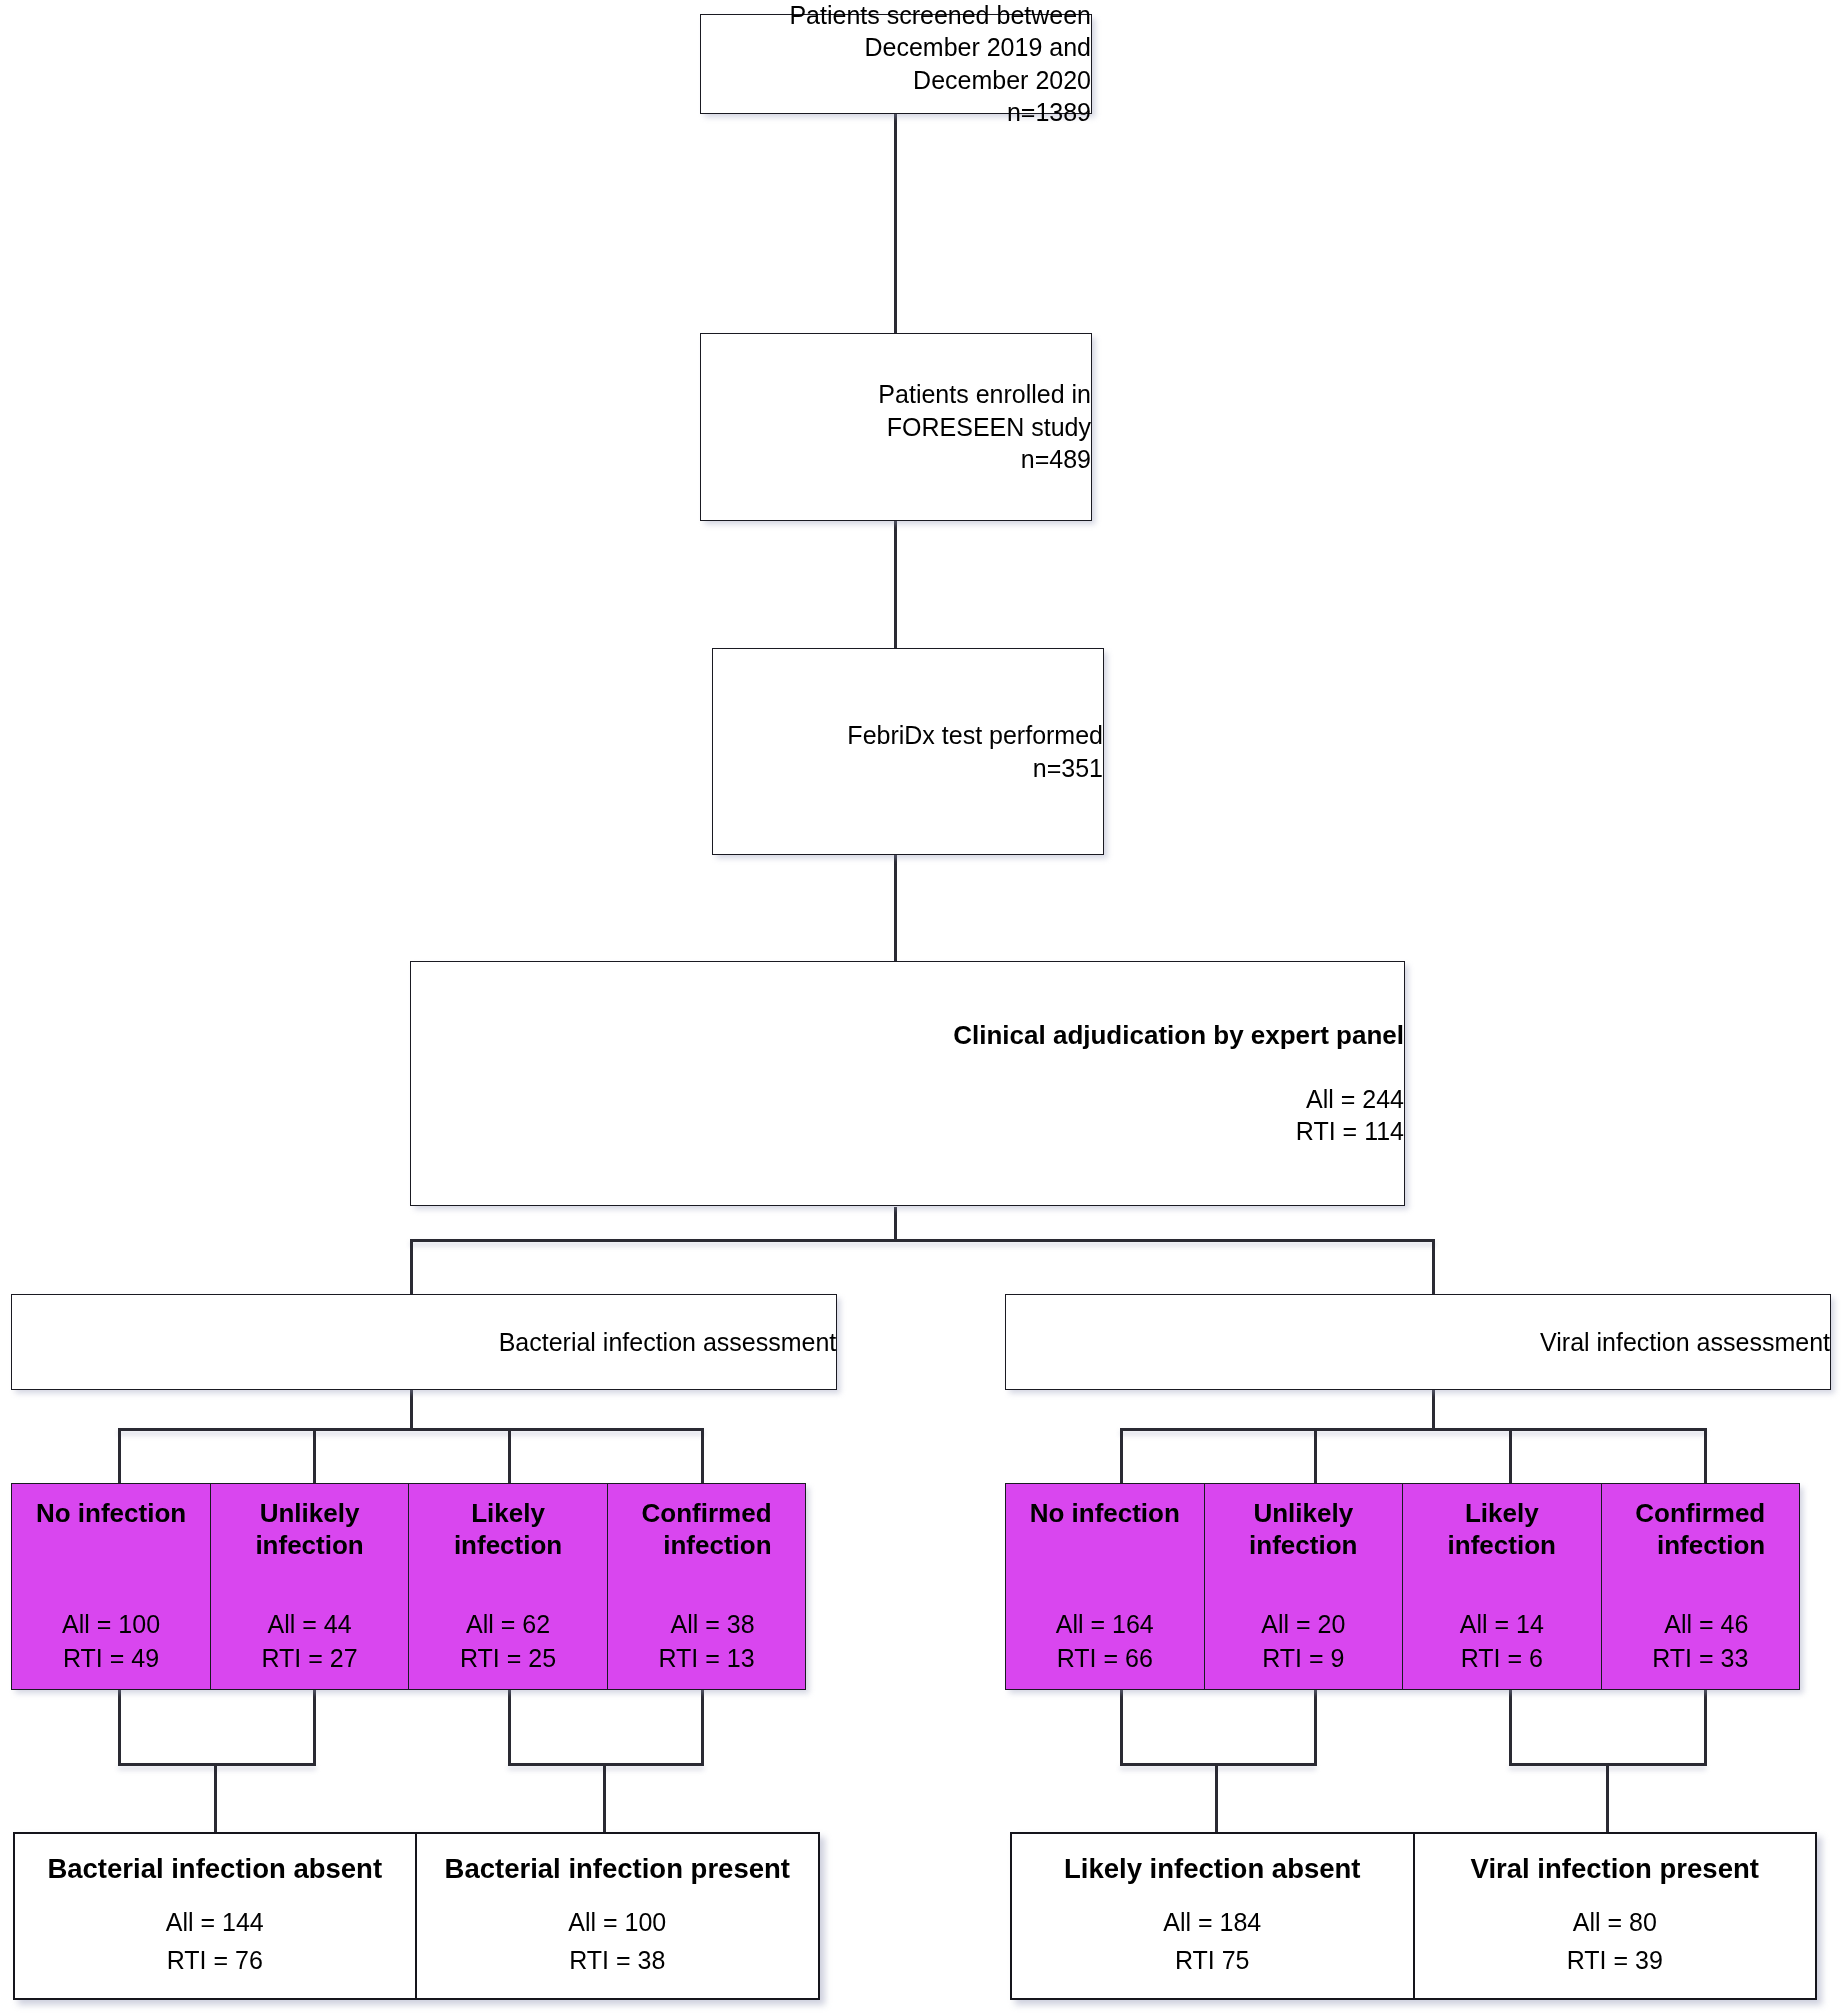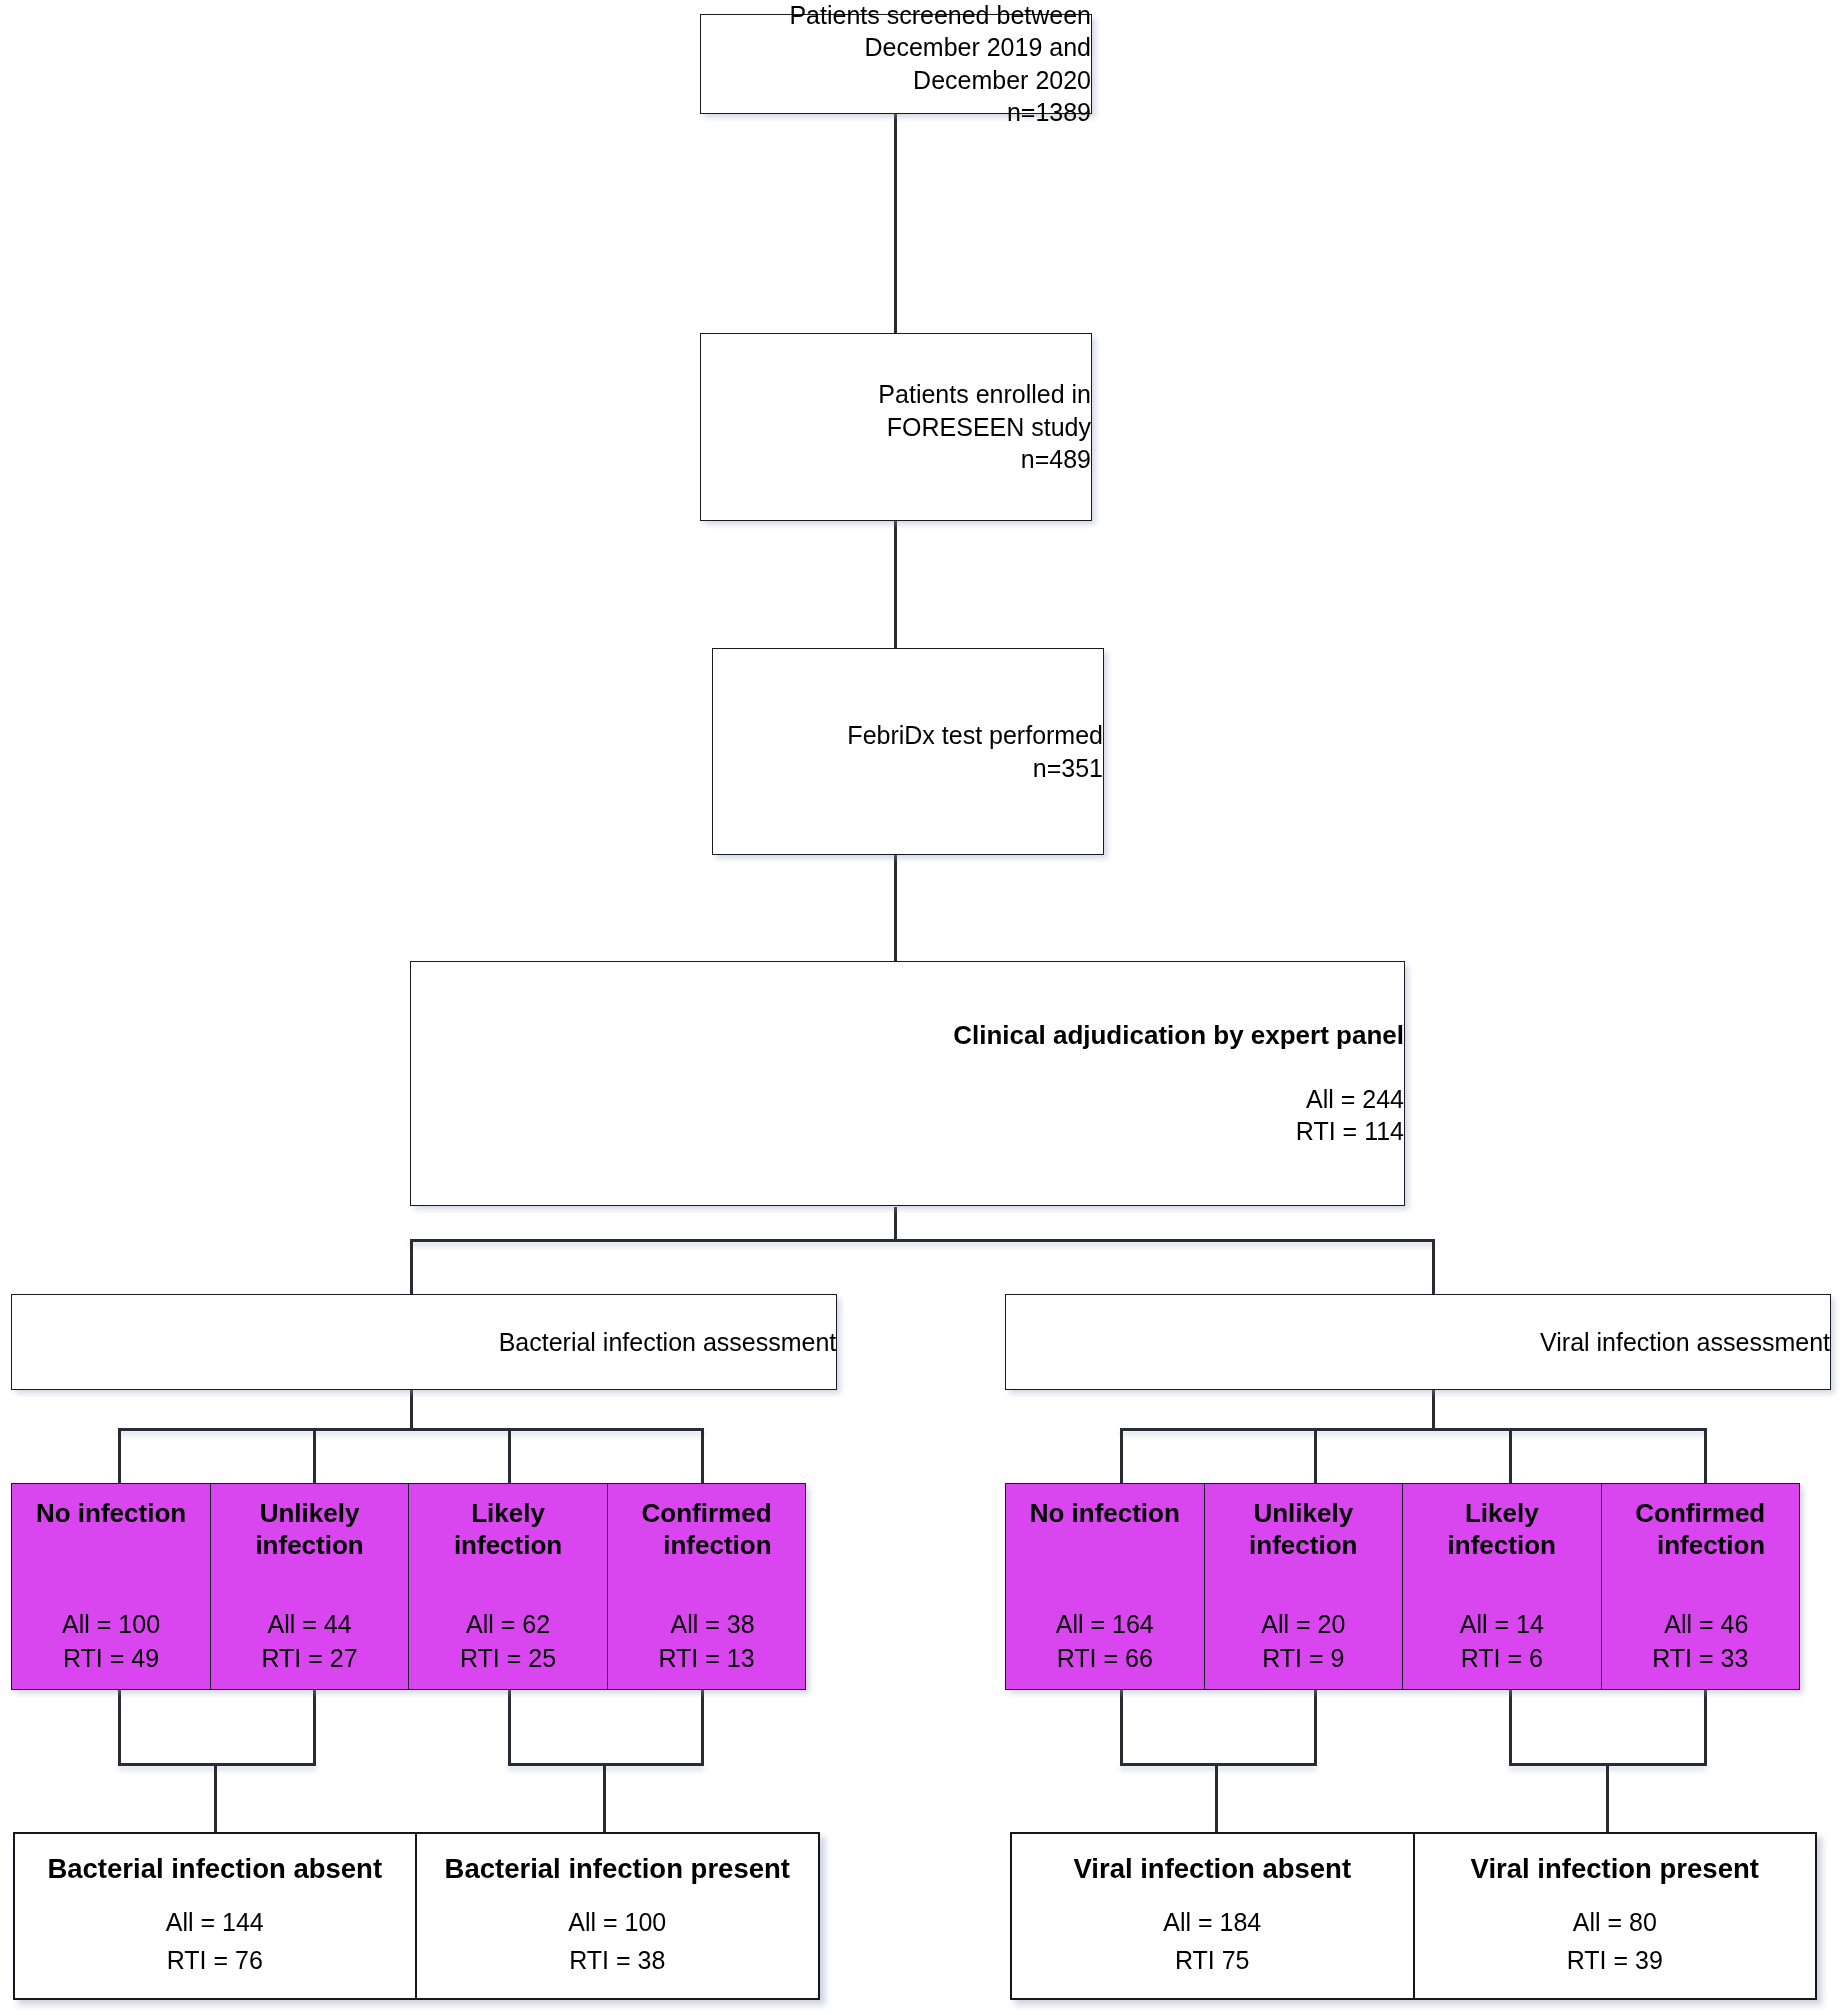--- a/index.html
+++ b/index.html
@@ -299,21 +299,21 @@
     </div>
     <div class="half">
       <div class="title">Bacterial infection present</div>
       <div class="stat">All = 100</div>
       <div class="stat">RTI = 38</div>
     </div>
   </div>
 
   <div class="pair" style="left:1010px; top:1832px; width:807px; height:168px;">
     <div class="half">
-      <div class="title">Viral infection absent</div>
+      <div class="title">Likely infection absent</div>
       <div class="stat">All = 184</div>
       <div class="stat">RTI 75</div>
     </div>
     <div class="half">
       <div class="title">Viral infection present</div>
       <div class="stat">All = 80</div>
       <div class="stat">RTI = 39</div>
     </div>
   </div>
 

